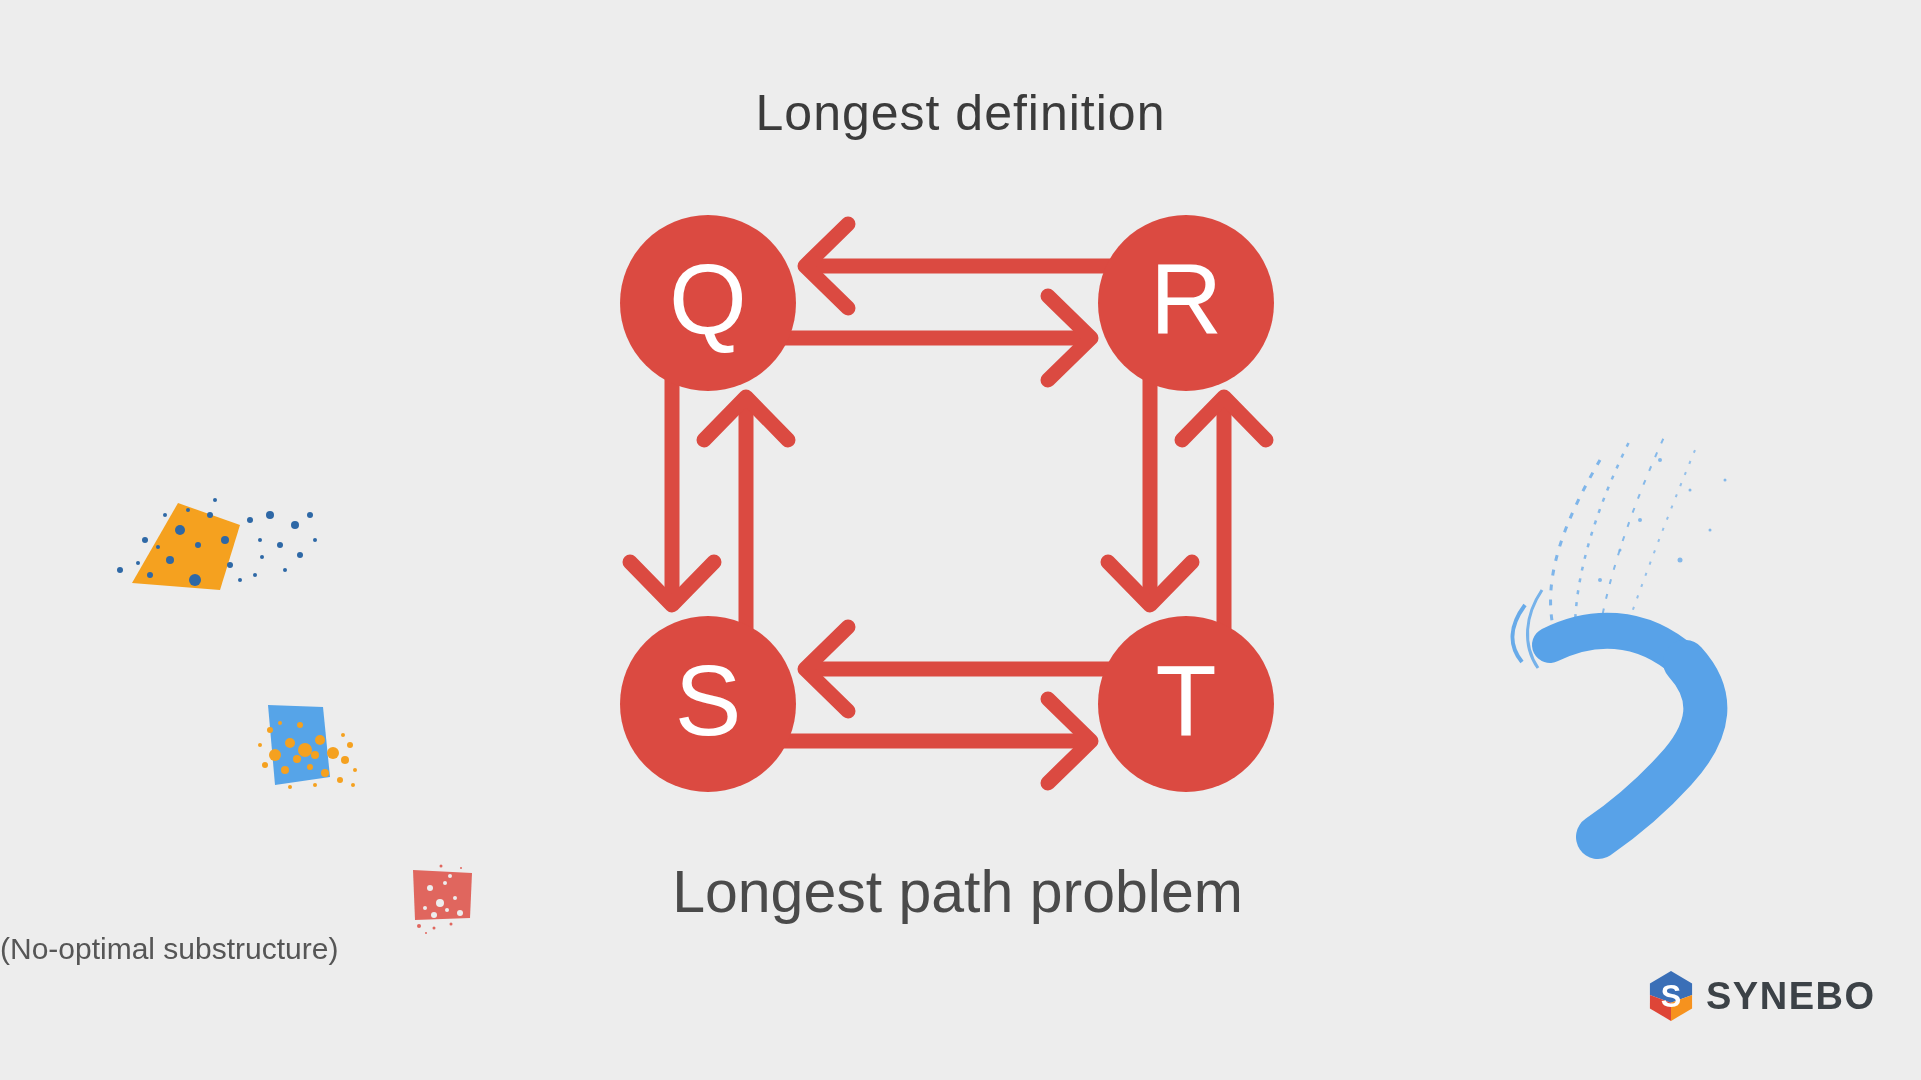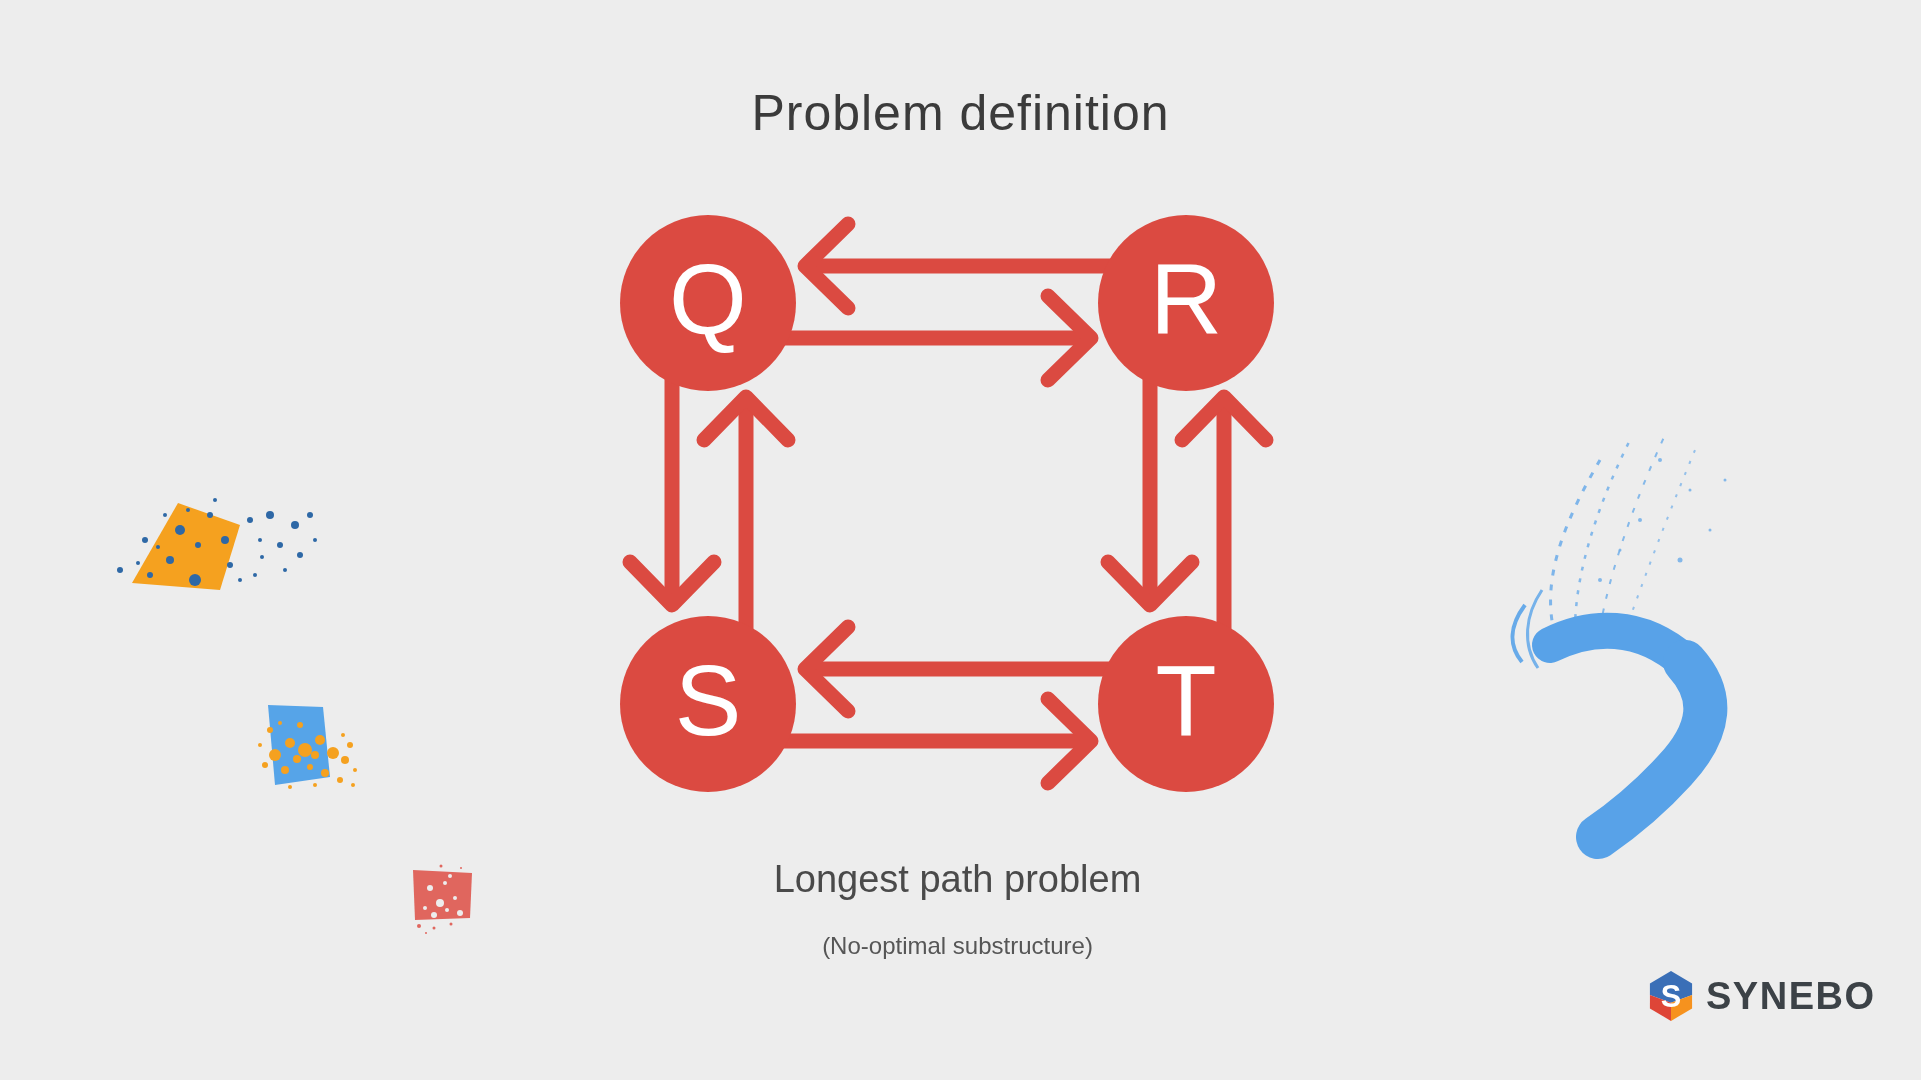--- a/index.html
+++ b/index.html
@@ -55,28 +55,27 @@
   .node-r{left:1098px;top:215px;}
   .node-s{left:620px;top:616px;}
   .node-t{left:1098px;top:616px;}
 
   .edges-layer{position:absolute;left:0;top:0;pointer-events:none;}
   .edge{stroke:var(--node-red);stroke-width:15;fill:none;stroke-linecap:round;stroke-linejoin:round;}
 
   .caption{
     position:absolute;left:0;right:6px;top:858px;
     text-align:center;
-    font-size:38px;
+    font-size:59px;
     font-weight:300;
     color:var(--caption-text);
   }
   .subcaption{
     position:absolute;left:0;right:6px;top:932px;
-    text-align:center;
-    font-size:24px;
+    font-size:30px;
     font-weight:300;
     color:var(--subcaption-text);
   }
 
   .deco{position:absolute;pointer-events:none;}
   .deco-orange{left:110px;top:485px;}
   .deco-bluesq{left:255px;top:695px;}
   .deco-redsq{left:401px;top:858px;}
   .deco-brush{left:1480px;top:400px;}
 
@@ -89,21 +88,21 @@
     font-weight:700;
     letter-spacing:1.5px;
     color:var(--brand-text);
   }
 </style>
 </head>
 <body>
 
 <div class="slide">
 
-  <h1 class="slide-title">Problem definition</h1>
+  <h1 class="slide-title">Longest definition</h1>
 
   <svg class="deco deco-orange" width="220" height="140" viewBox="0 0 220 140">
     <polygon points="68,18 130,40 110,105 22,98" fill="var(--splash-orange)"></polygon>
     <g fill="var(--splash-dot-blue)">
       <circle cx="35" cy="55" r="3"></circle>
         <circle cx="55" cy="30" r="2"></circle>
         <circle cx="70" cy="45" r="5"></circle>
       <circle cx="88" cy="60" r="3"></circle>
         <circle cx="60" cy="75" r="4"></circle>
         <circle cx="40" cy="90" r="3"></circle>

